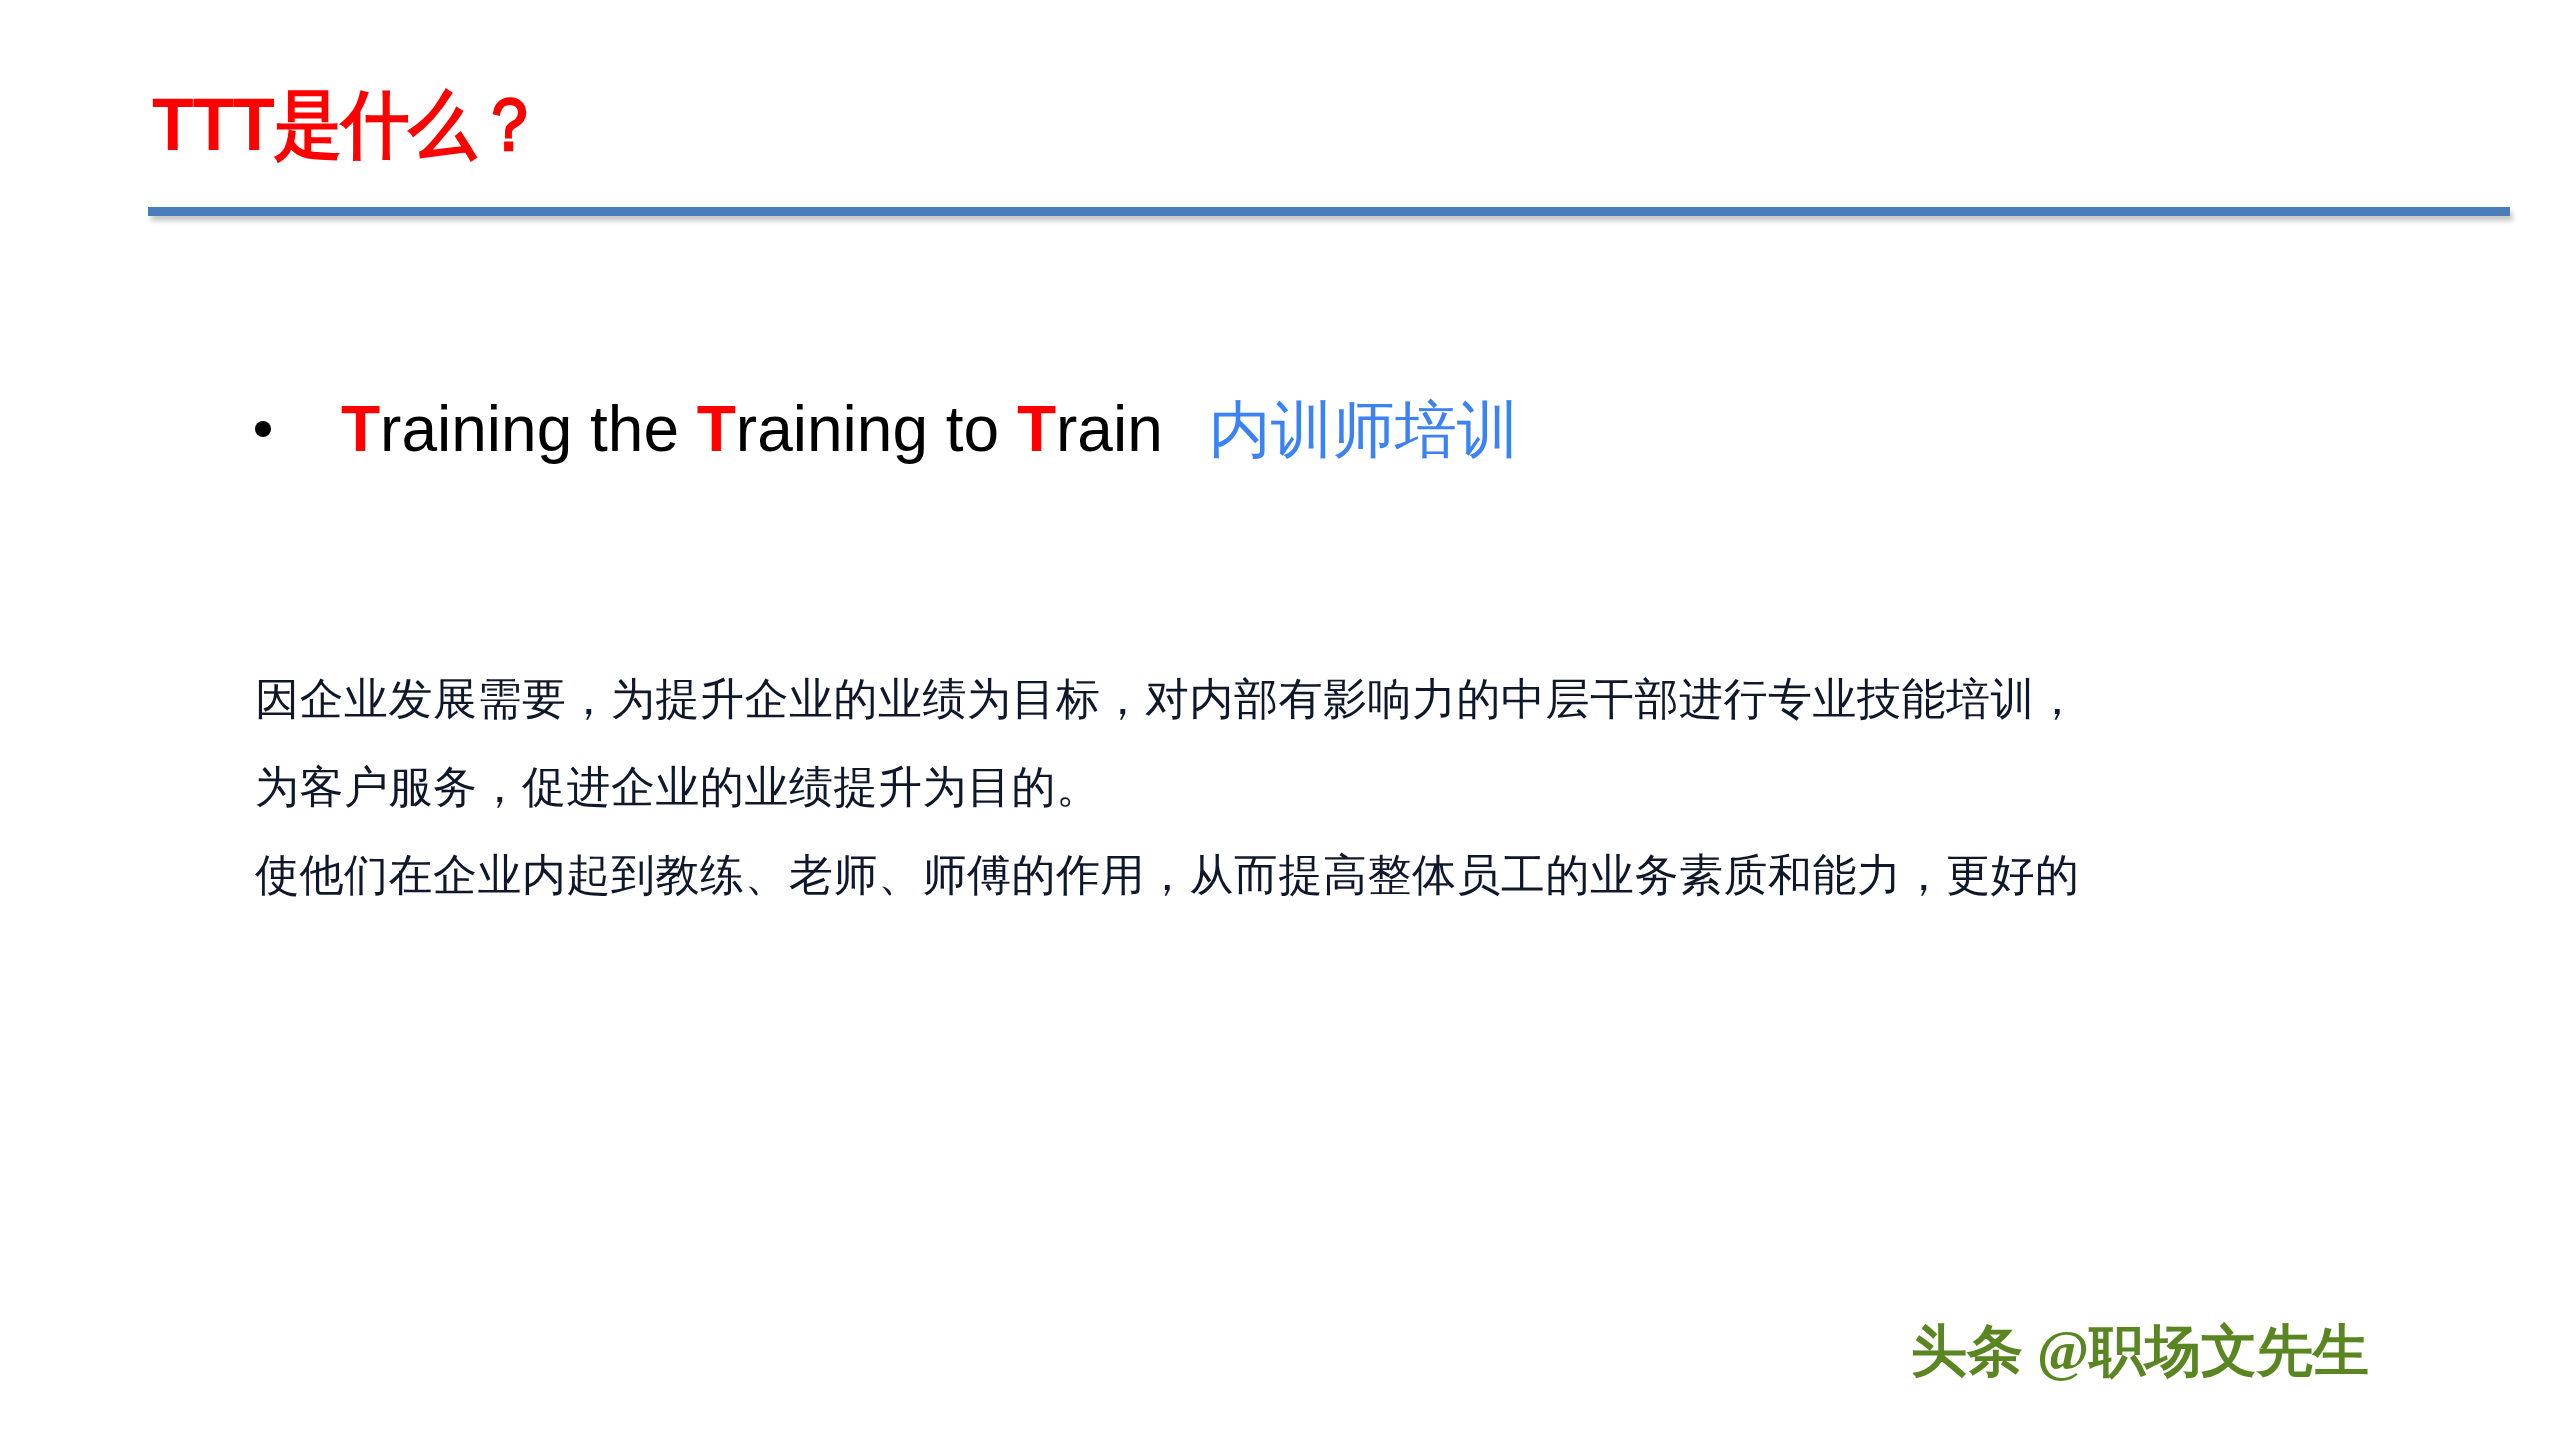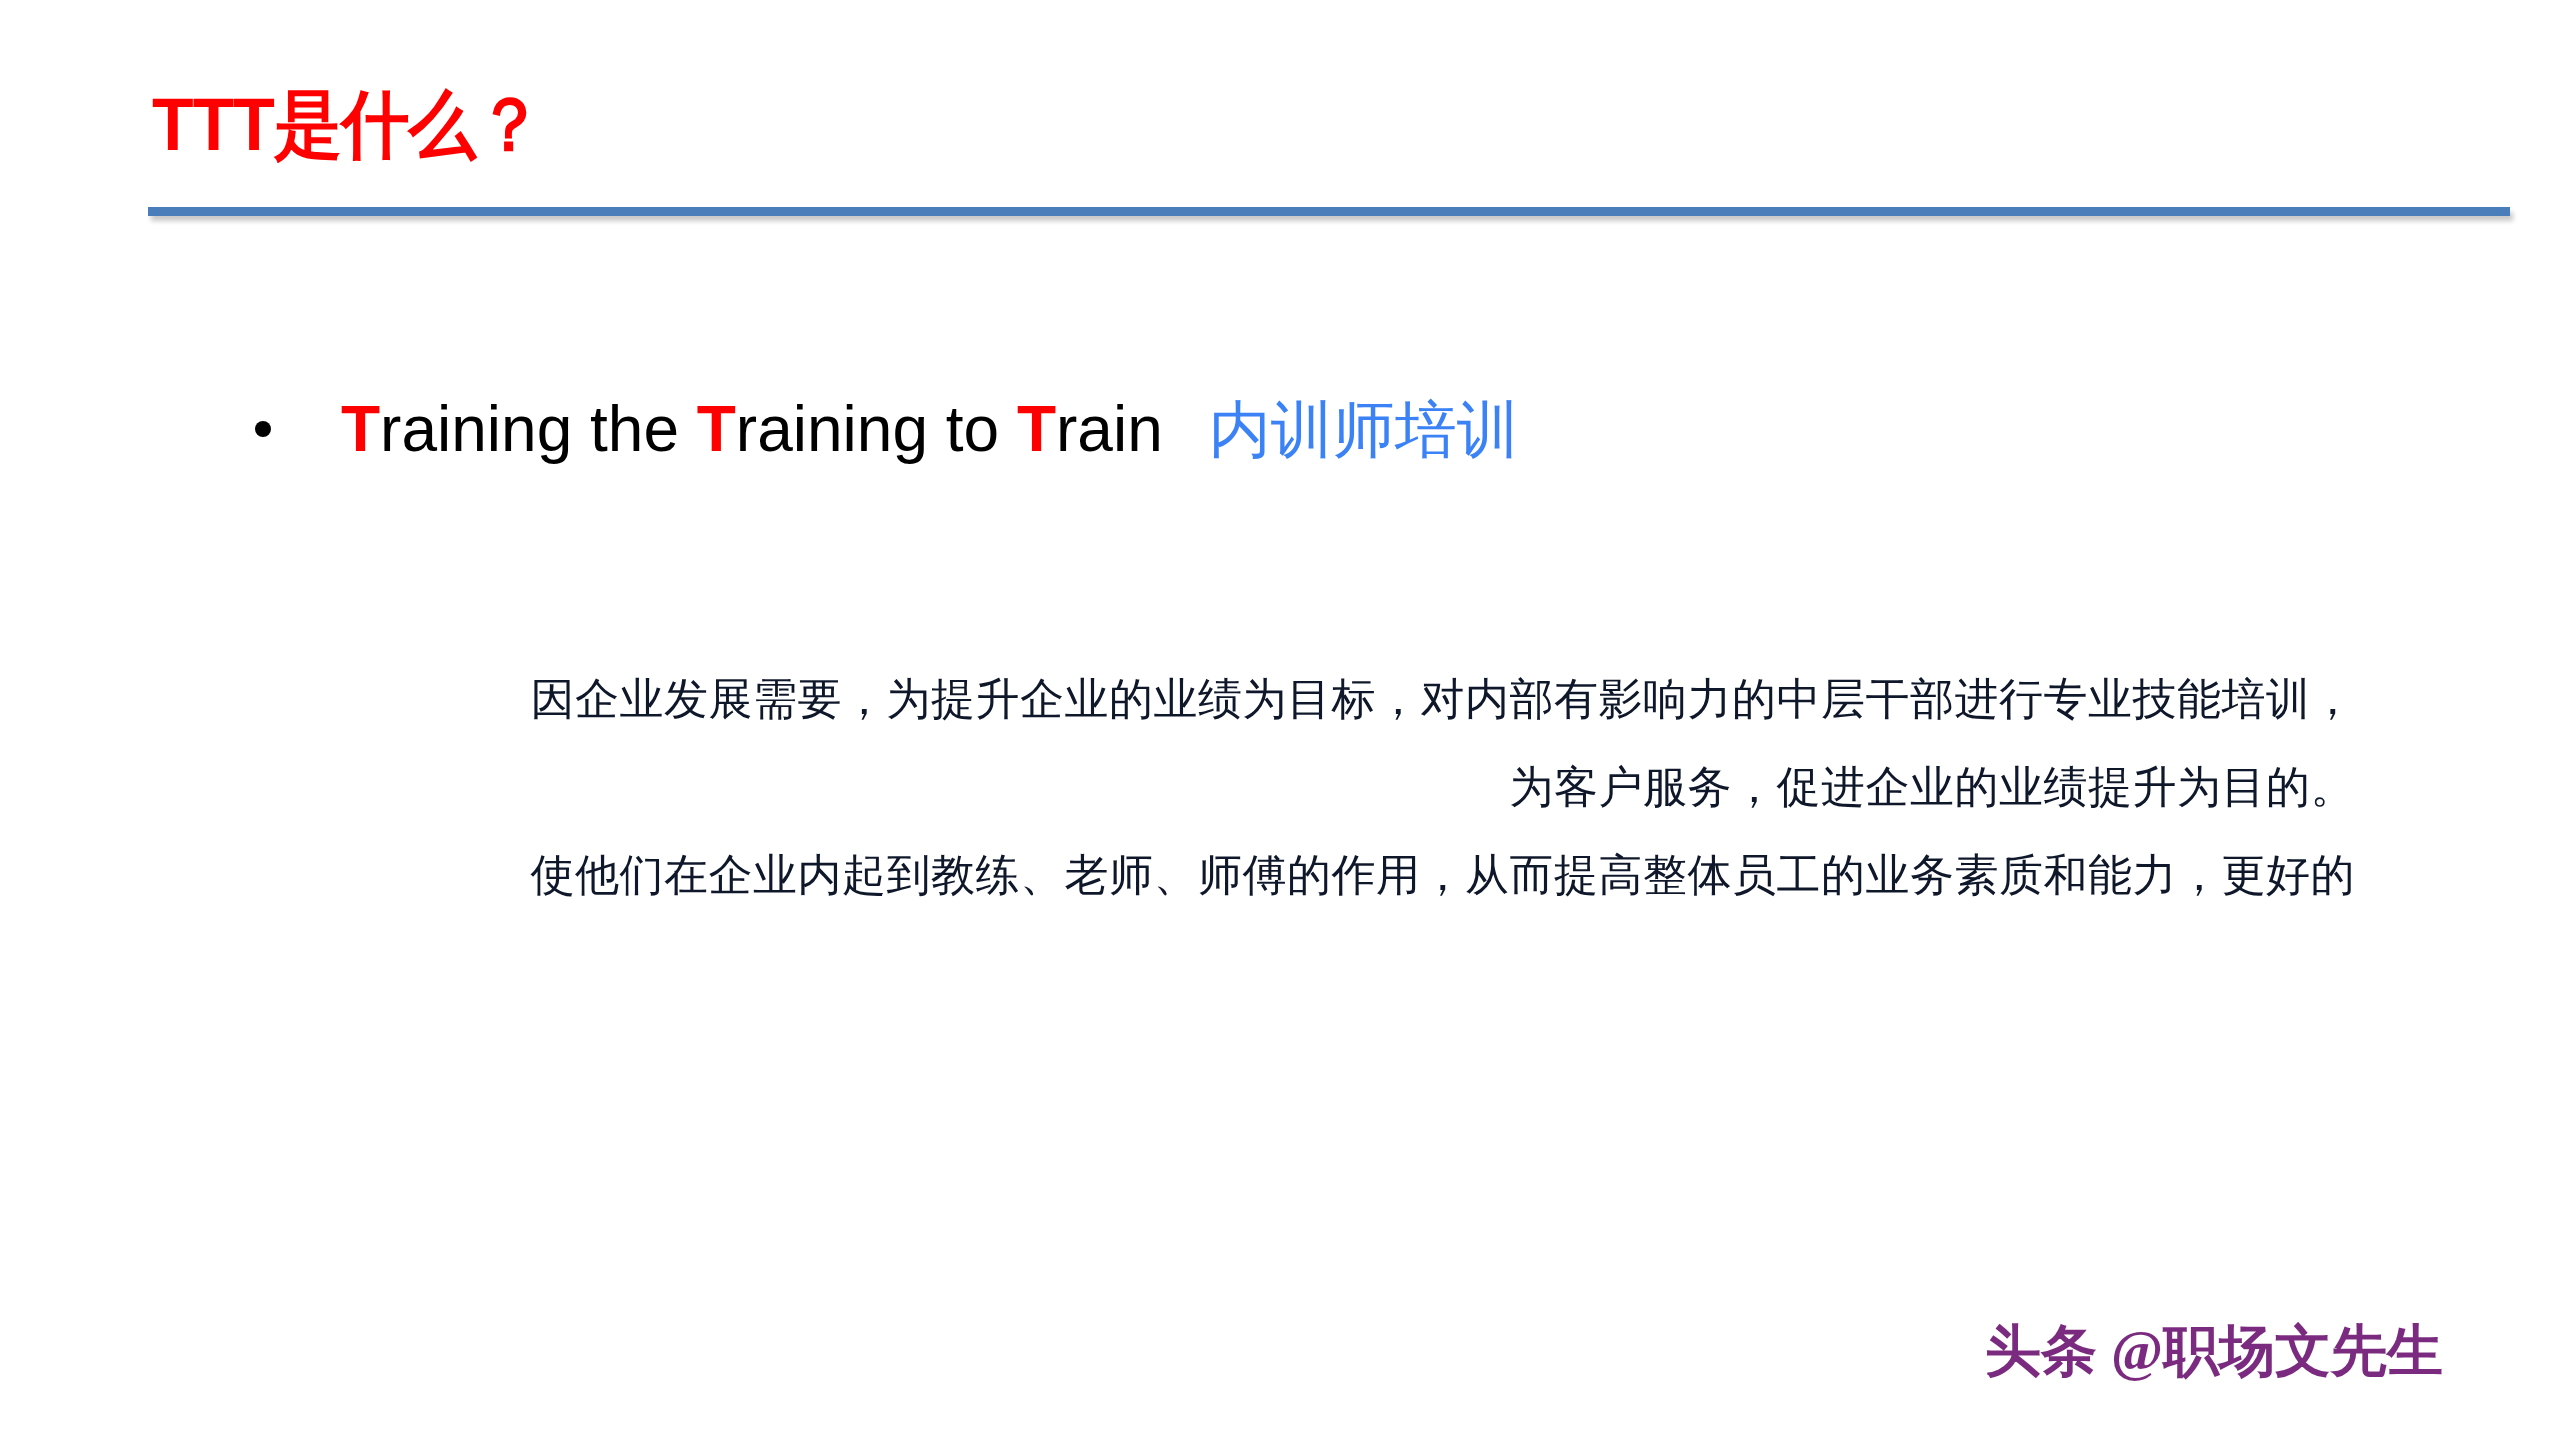--- a/index.html
+++ b/index.html
@@ -13,21 +13,20 @@
     height: 1440px;
     overflow: hidden;
     font-family: "Liberation Sans", "DejaVu Sans", sans-serif;
   }
 
   #slide {
     position: relative;
     width: 2228px;
     height: 1440px;
     background: #ffffff;
-    text-align: right;
   }
 
   
   #slide-title {
     position: absolute;
     left: 152px;
     top: 88px;
     font-size: 74px;
     line-height: 1.0;
     font-weight: bold;
@@ -104,26 +103,26 @@
   }
   #paragraph .pline {
     display: block;
     white-space: nowrap;
     letter-spacing: 0.5px;
   }
 
   
   #watermark {
     position: absolute;
-    left: 1985px;
+    left: 1911px;
     top: 1323px;
     font-size: 56px;
     line-height: 1.0;
     font-weight: bold;
-    color: #701a75;
+    color: #4d7c0f;
     font-family: "Liberation Serif", "DejaVu Serif", serif;
     white-space: nowrap;
     opacity: 0.92;
   }
 </style>
 </head>
 <body>
 
 <div id="slide">
 

